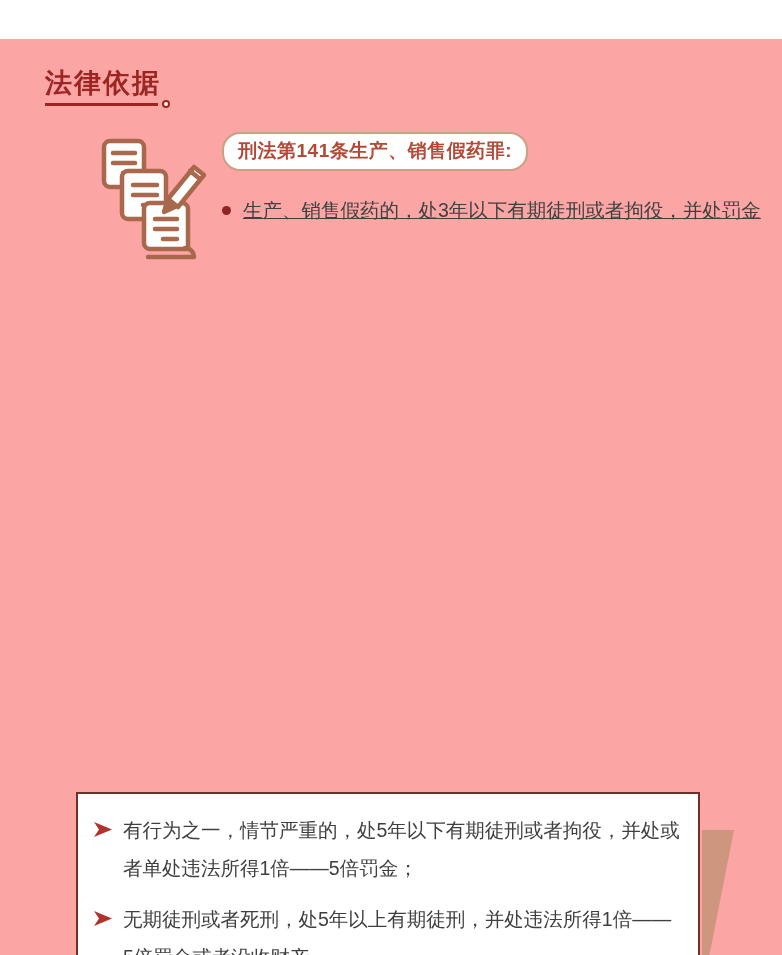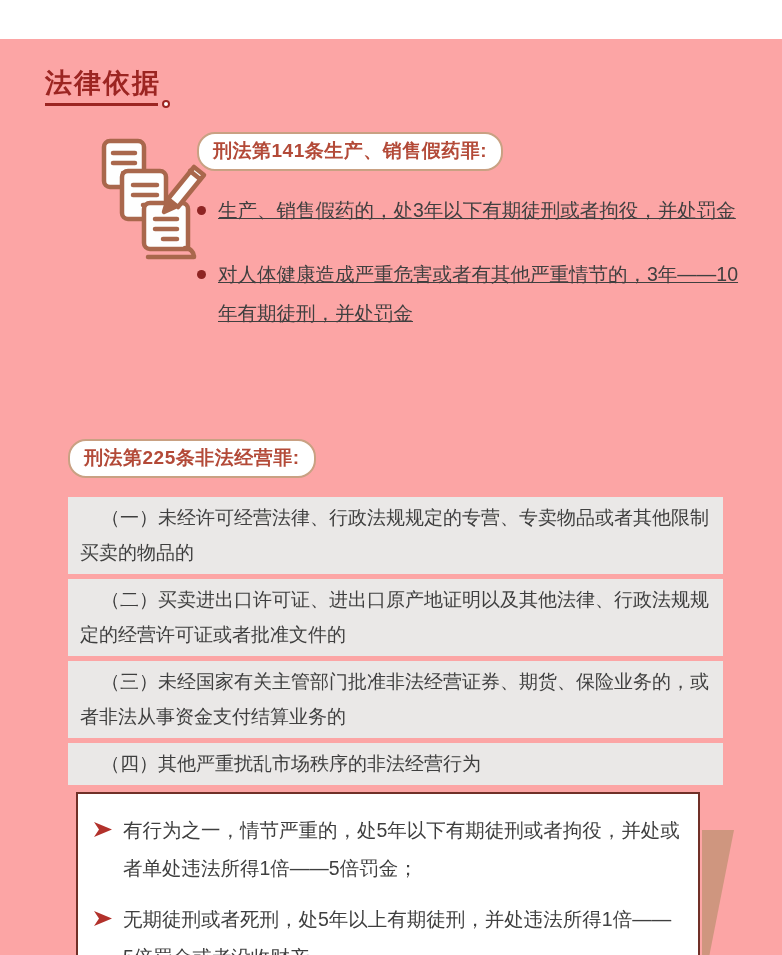--- a/index.html
+++ b/index.html
@@ -50,21 +50,21 @@
   
   .doc-icon {
     position: absolute;
     left: 96px;
     top: 94px;
     width: 120px;
     height: 134px;
   }
   .sec1 {
     position: absolute;
-    left: 197px;
+    left: 222px;
     top: 93px;
     width: 556px;
   }
   .pill {
     display: inline-block;
     border: 2px solid #c9a183;
     border-radius: 18px;
     padding: 4px 14px 5px 14px;
     font-size: 19px;
     font-weight: bold;
@@ -197,36 +197,23 @@
     </svg>
   </div>
 
   <section class="sec1">
     <div class="pill">刑法第141条生产、销售假药罪:</div>
     <ul class="bullet-list">
       <li class="bullet-item">
         <span class="bullet-dot"></span>
         <span class="bullet-text">生产、销售假药的，处3年以下有期徒刑或者拘役，并处罚金</span>
       </li>
-      <li class="bullet-item">
-        <span class="bullet-dot"></span>
-        <span class="bullet-text">对人体健康造成严重危害或者有其他严重情节的，3年——10年有期徒刑，并处罚金</span>
-      </li>
     </ul>
   </section>
 
-  <section class="sec2">
-    <div class="pill">刑法第225条非法经营罪:</div>
-    <div class="gray-rows">
-      <div class="gray-row">（一）未经许可经营法律、行政法规规定的专营、专卖物品或者其他限制买卖的物品的</div>
-      <div class="gray-row">（二）买卖进出口许可证、进出口原产地证明以及其他法律、行政法规规定的经营许可证或者批准文件的</div>
-      <div class="gray-row">（三）未经国家有关主管部门批准非法经营证券、期货、保险业务的，或者非法从事资金支付结算业务的</div>
-      <div class="gray-row">（四）其他严重扰乱市场秩序的非法经营行为</div>
-    </div>
-  </section>
 
   <section class="penalty-box">
     <div class="penalty-item">
       <svg class="arrow-icon" viewBox="0 0 20 17" aria-hidden="true">
         <path d="M1 1 L19 8.5 L1 16 L6 8.5 Z" fill="#b2312b"></path>
       </svg>
       <span class="penalty-text">有行为之一，情节严重的，处5年以下有期徒刑或者拘役，并处或者单处违法所得1倍——5倍罚金；</span>
     </div>
     <div class="penalty-item">
       <svg class="arrow-icon" viewBox="0 0 20 17" aria-hidden="true">

